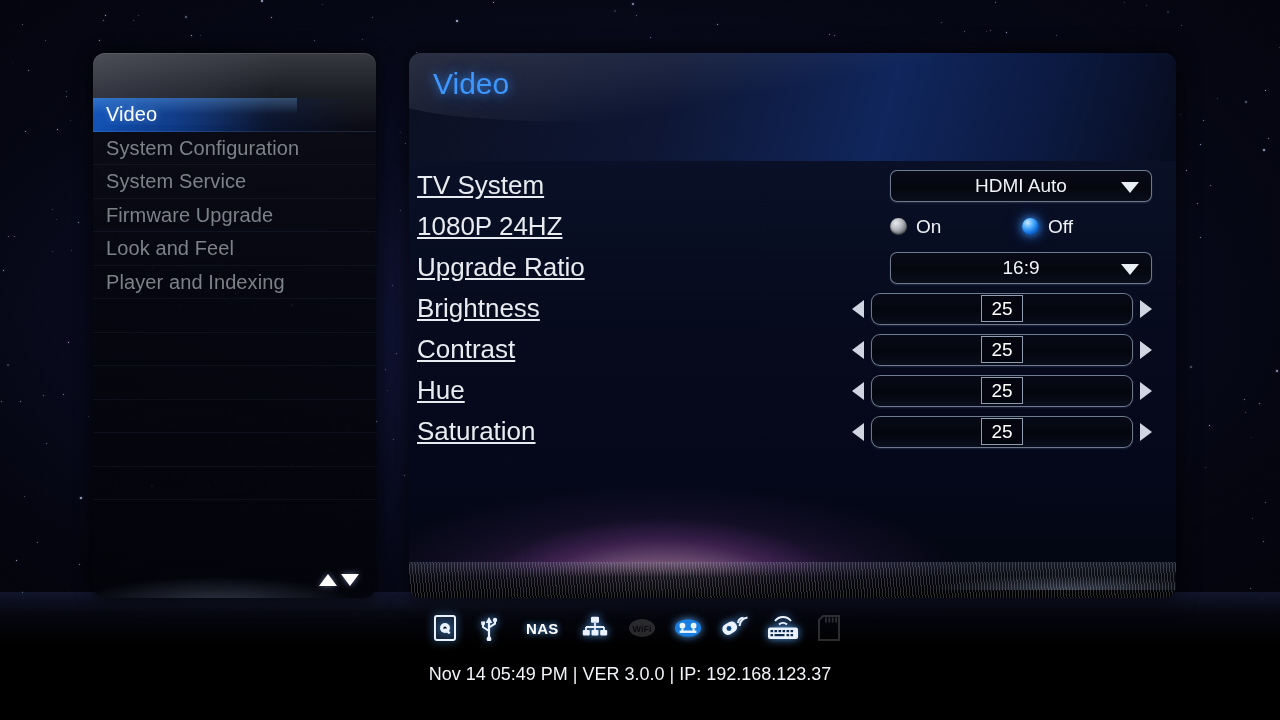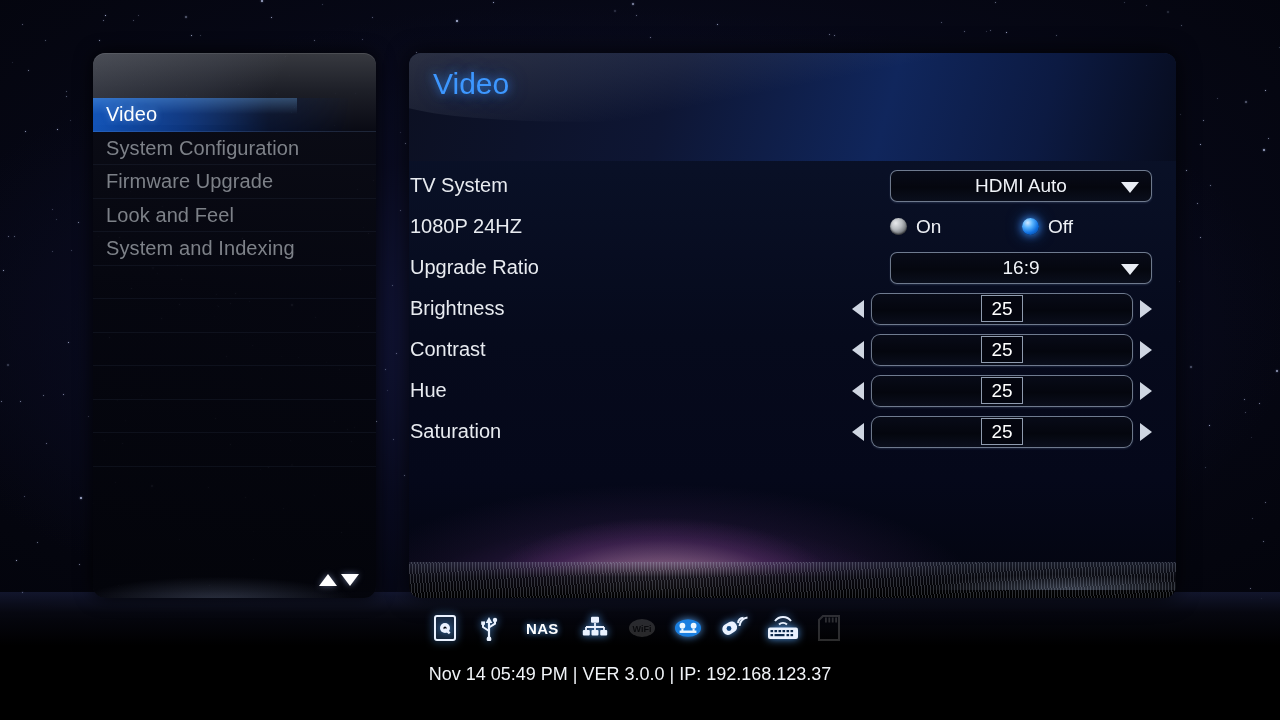--- a/index.html
+++ b/index.html
@@ -145,22 +145,22 @@
     position:absolute; right:22px; top:2px; width:24px; height:20px;
     border:2.5px solid #ffffff; border-color:#fff transparent transparent #fff;
     border-radius:50% 0 0 0; transform:rotate(14deg);
     opacity:.95;
   }
 
   
   #rows { position:absolute; left:0; top:112px; width:100%; }
   .row { position:relative; height:41px; }
   .row-label {
-    position:absolute; left:1px; top:0; line-height:41px;
-    font-size:20px; color:#e8ebf0;
+    position:absolute; left:8px; top:0; line-height:41px;
+    font-size:26px; color:#e8ebf0;text-decoration:underline;
   }
   .ctrl { position:absolute; right:24px; top:0; height:41px; display:flex; align-items:center; }
 
   .dropdown {
     position:relative; width:262px; height:32px;
     border:1px solid rgba(175,190,215,.62);
     border-radius:7px;
     background:linear-gradient(to bottom, #080b18 0%, #05070f 55%, #0a0e1c 100%);
     box-shadow:0 1px 2px rgba(140,165,210,.20);
     display:flex; align-items:center; justify-content:center;
@@ -681,27 +681,30 @@
 <div id="sidebar">
   <div id="sidebar-gloss"></div>
   <div id="menu">
     <div class="menu-item selected">
       <span>Video</span>
     </div>
     <div class="menu-item">
       <span>System Configuration</span>
     </div>
     <div class="menu-item">
+      <span>System Service</span>
+    </div>
+    <div class="menu-item">
       <span>Firmware Upgrade</span>
     </div>
     <div class="menu-item">
       <span>Look and Feel</span>
     </div>
     <div class="menu-item">
-      <span>System and Indexing</span>
+      <span>Player and Indexing</span>
     </div>
     <div class="menu-item empty"></div>
     <div class="menu-item empty"></div>
     <div class="menu-item empty"></div>
     <div class="menu-item empty"></div>
     <div class="menu-item empty"></div>
     <div class="menu-item empty"></div>
   </div>
   <div id="sidebar-bottomglow"></div>
   <div id="scroll-arrows">

